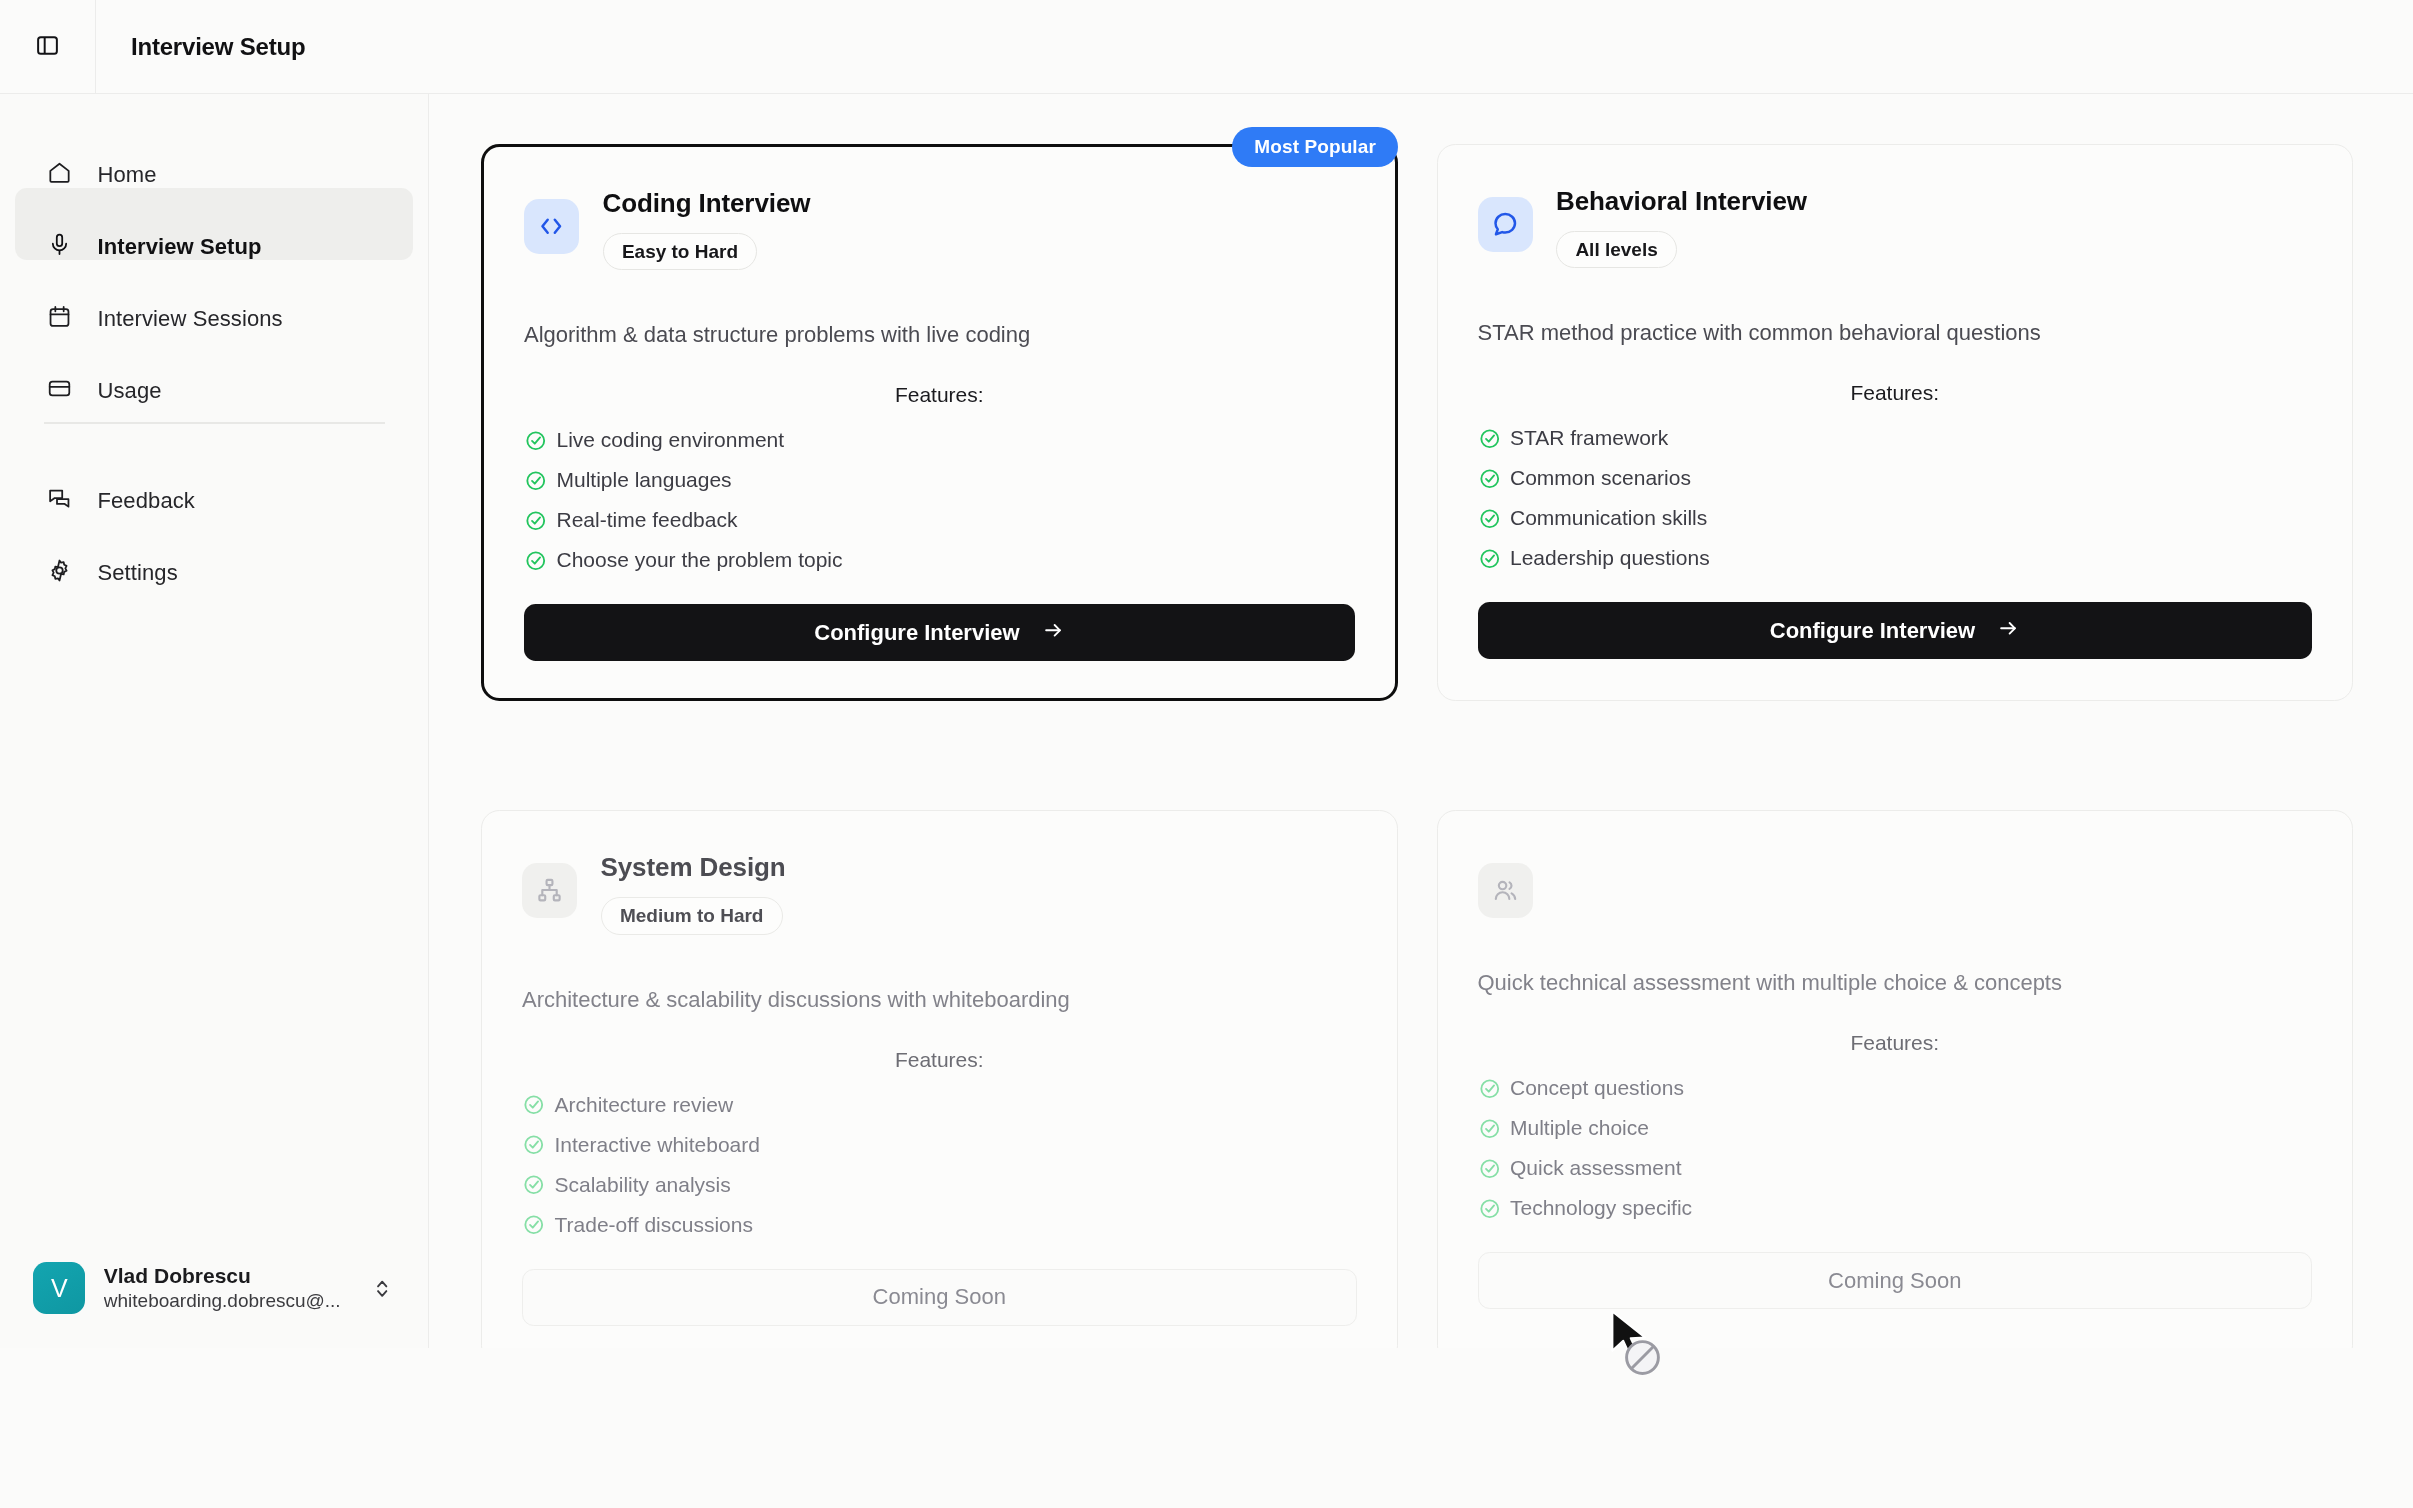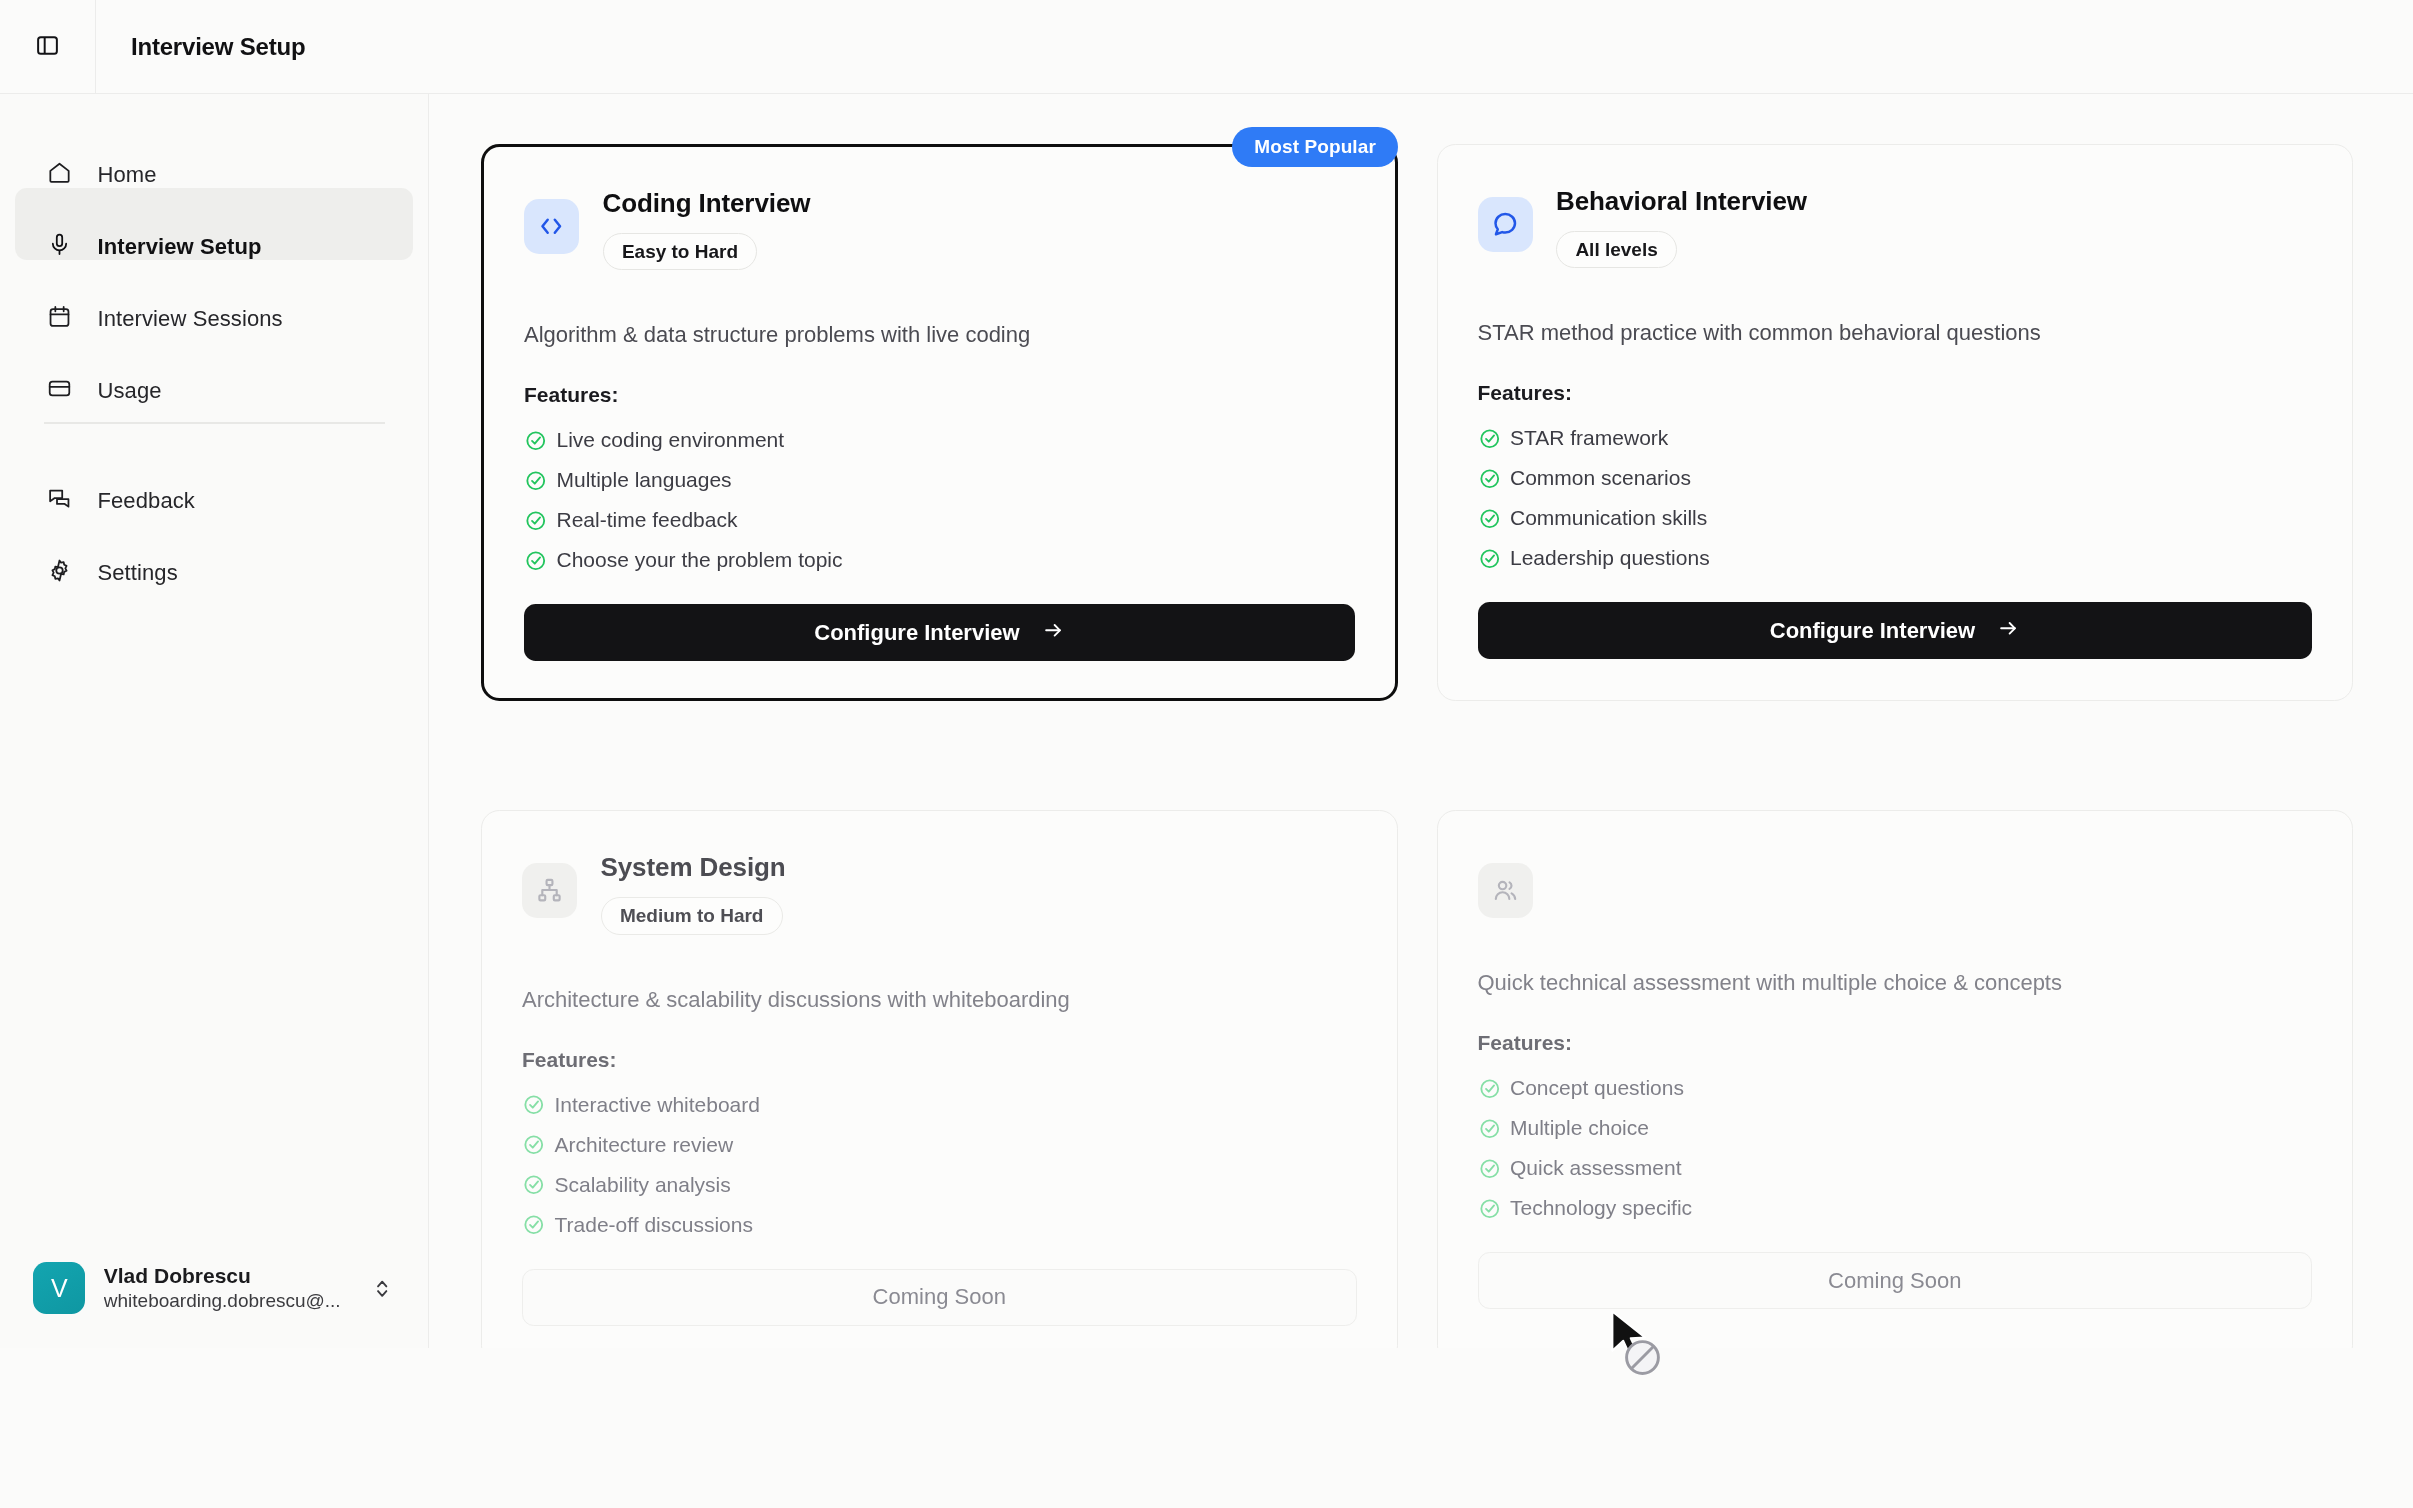--- a/index.html
+++ b/index.html
@@ -248,22 +248,23 @@
     margin-top: 50px;
     font-size: 22px;
     color: #4b4b52;
     line-height: 1.4;
   }
   .card.muted .card-desc { color: #82828a; }
 
   .features-label {
     margin-top: 32px;
     font-size: 21px;
-    font-weight: bold;
+    font-weight: normal;
     color: #1b1b1f;
+    text-align: center;
   }
   .card.muted .features-label { color: #6d6d74; }
 
   .feature-list {
     list-style: none;
     margin-top: 13.4px;
   }
   .feature-item {
     display: flex;
     align-items: center;
@@ -570,30 +571,30 @@
           <p class="card-desc">Architecture &amp; scalability discussions with whiteboarding</p>
           <div class="features-label">Features:</div>
           <ul class="feature-list">
             <li class="feature-item">
               <span class="check-icon">
                   <svg width="23.5" height="23.5" viewBox="0 0 24 24" fill="none" stroke="#86dfa6" stroke-width="1.9" stroke-linecap="round" stroke-linejoin="round">
                     <circle cx="12" cy="12" r="8.6"></circle>
                     <polyline points="8.2,12.2 11,15 16.4,8.6"></polyline>
                   </svg>
                 </span>
+              <span>Architecture review</span>
+            </li>
+            <li class="feature-item">
+              <span class="check-icon">
+                  <svg width="23.5" height="23.5" viewBox="0 0 24 24" fill="none" stroke="#86dfa6" stroke-width="1.9" stroke-linecap="round" stroke-linejoin="round">
+                    <circle cx="12" cy="12" r="8.6"></circle>
+                    <polyline points="8.2,12.2 11,15 16.4,8.6"></polyline>
+                  </svg>
+                </span>
               <span>Interactive whiteboard</span>
-            </li>
-            <li class="feature-item">
-              <span class="check-icon">
-                  <svg width="23.5" height="23.5" viewBox="0 0 24 24" fill="none" stroke="#86dfa6" stroke-width="1.9" stroke-linecap="round" stroke-linejoin="round">
-                    <circle cx="12" cy="12" r="8.6"></circle>
-                    <polyline points="8.2,12.2 11,15 16.4,8.6"></polyline>
-                  </svg>
-                </span>
-              <span>Architecture review</span>
             </li>
             <li class="feature-item">
               <span class="check-icon">
                   <svg width="23.5" height="23.5" viewBox="0 0 24 24" fill="none" stroke="#86dfa6" stroke-width="1.9" stroke-linecap="round" stroke-linejoin="round">
                     <circle cx="12" cy="12" r="8.6"></circle>
                     <polyline points="8.2,12.2 11,15 16.4,8.6"></polyline>
                   </svg>
                 </span>
               <span>Scalability analysis</span>
             </li>

